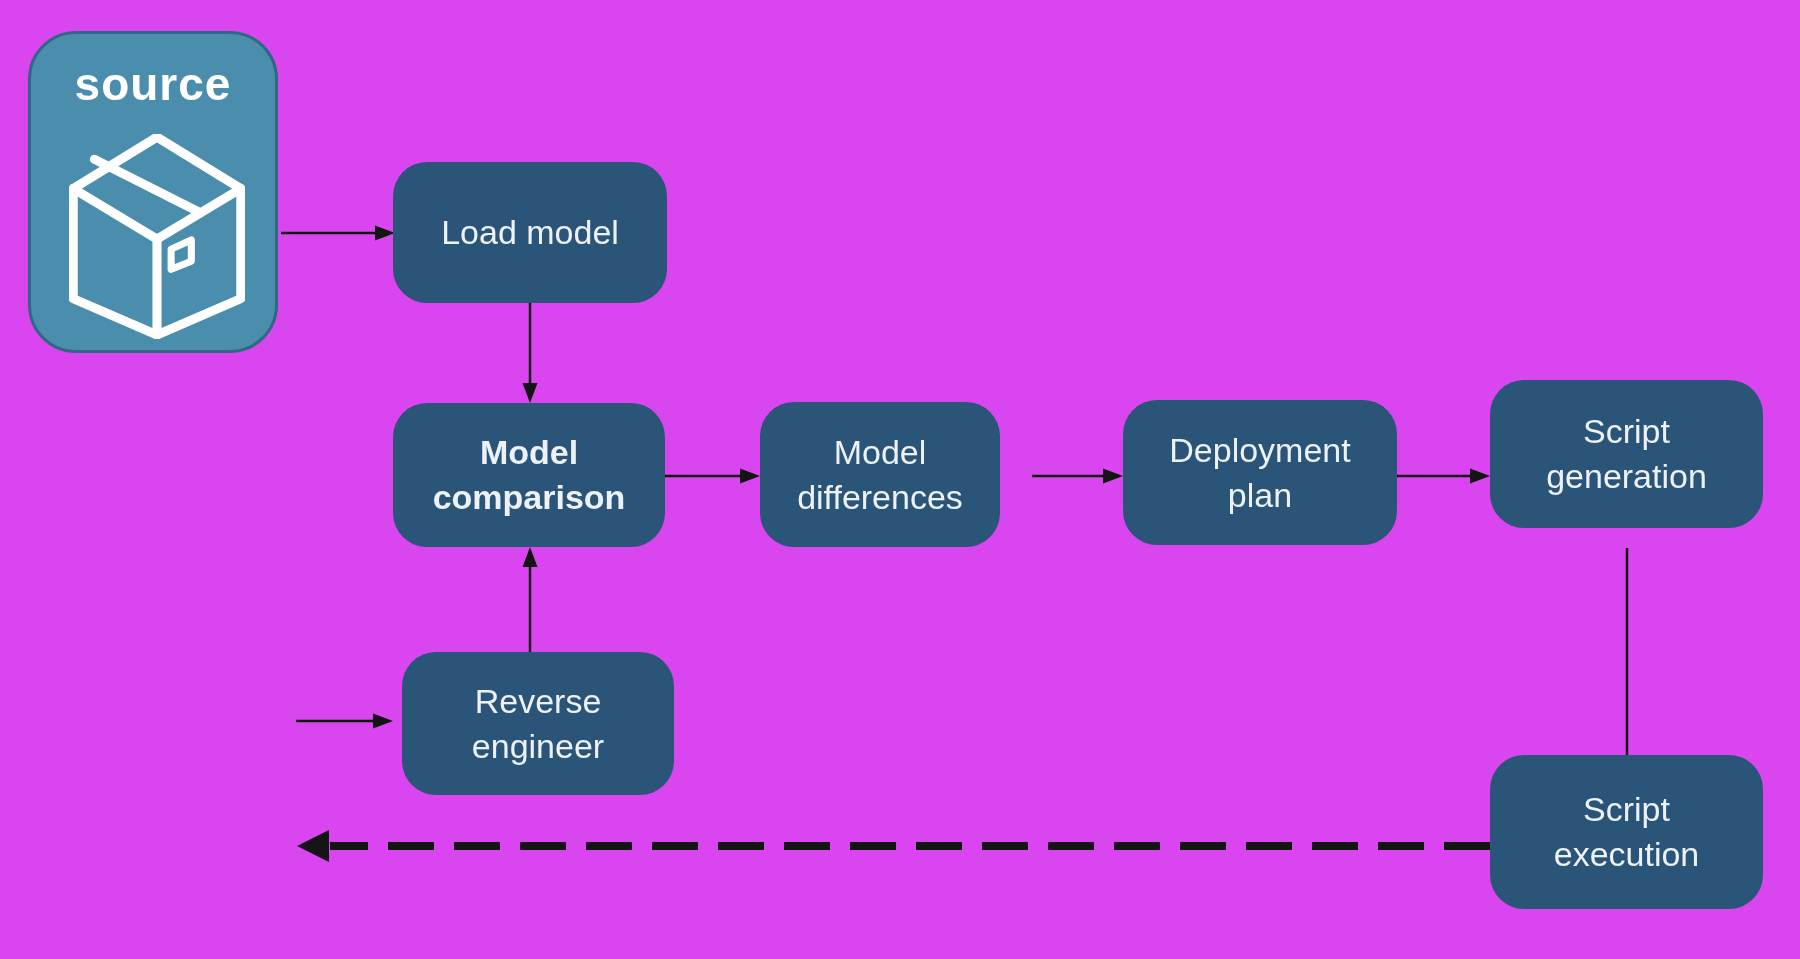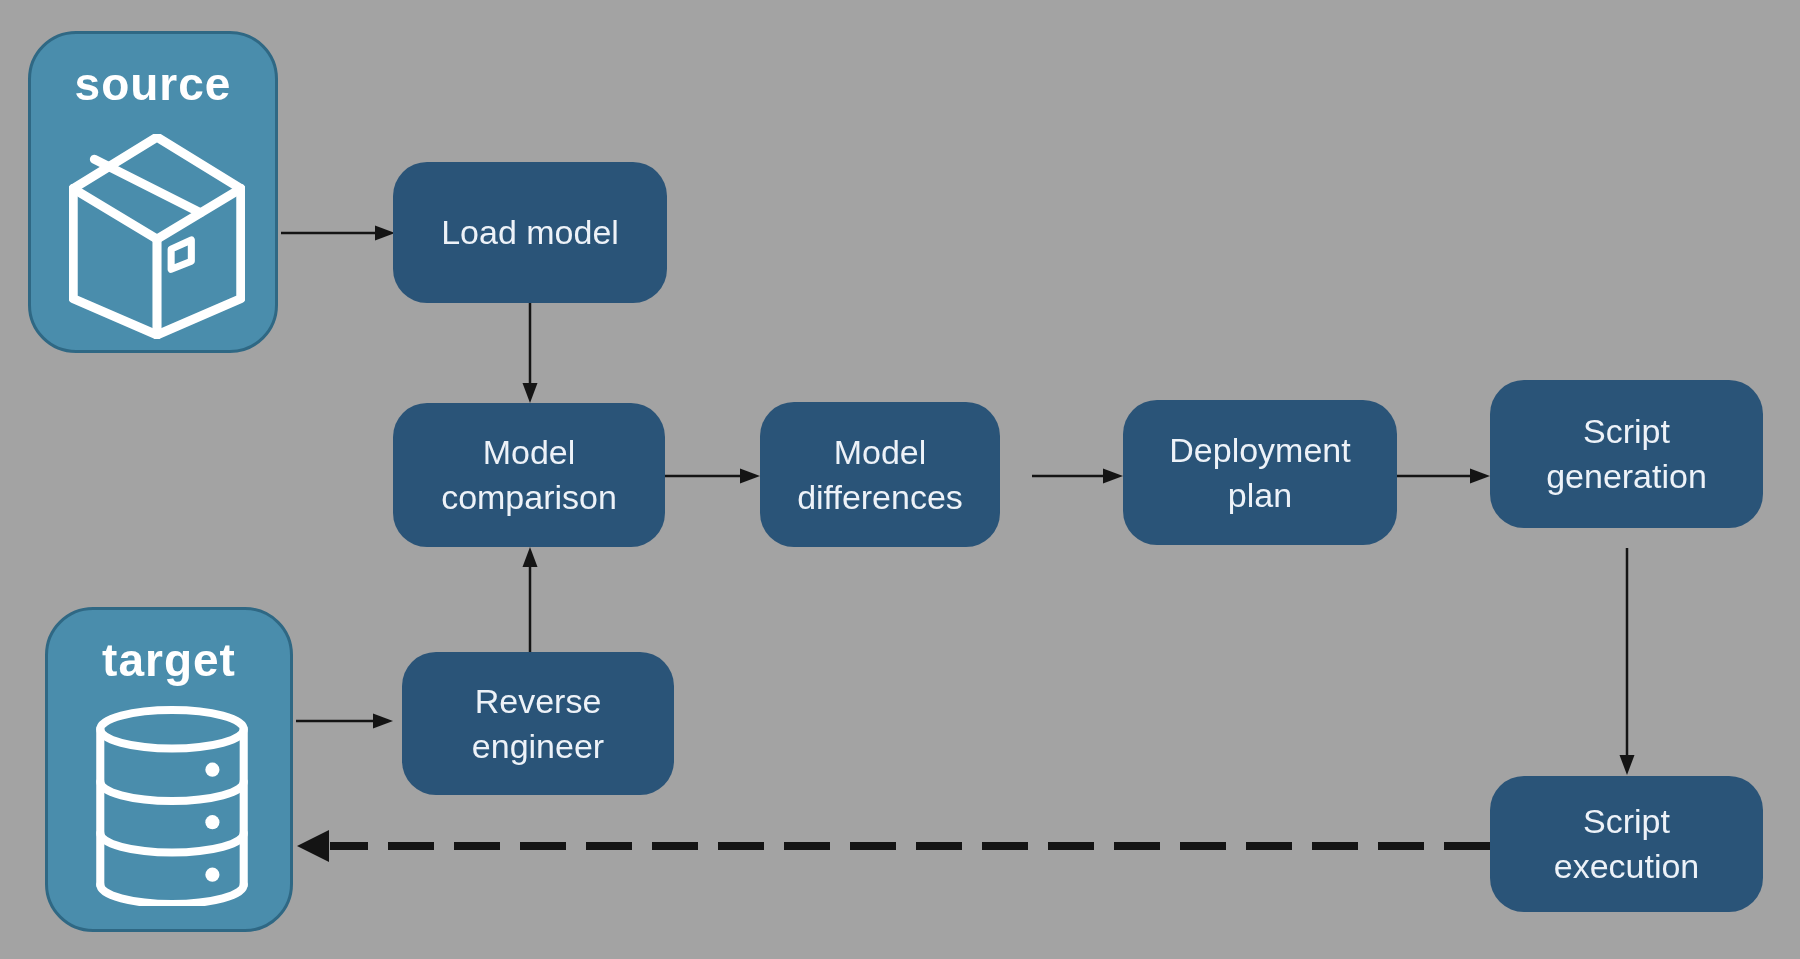--- a/index.html
+++ b/index.html
@@ -1,20 +1,20 @@
 <!DOCTYPE html>
 <html><head>
 <meta charset="utf-8">
 <style>
   html, body { margin: 0; padding: 0; background: #ffffff; }
   .canvas {
     position: relative;
     width: 1800px;
     height: 959px;
-    background: #a3a3a3;
+    background: #d946ef;
     overflow: hidden;
     font-family: "Liberation Sans", sans-serif;
   }
   .arrows-layer {
     position: absolute;
     left: 0; top: 0;
     width: 1800px; height: 959px;
   }
   
   .container-box {
@@ -50,26 +50,26 @@
     font-size: 34px;
     line-height: 45px;
     display: flex;
     align-items: center;
     justify-content: center;
     text-align: center;
     box-sizing: border-box;
     padding: 12px 36px;
   }
   #node-load-model        { left: 393px;  top: 162px; width: 274px; height: 141px; }
-  #node-model-comparison  { left: 393px;  top: 403px; width: 272px; height: 144px; }
+  #node-model-comparison  { left: 393px;  top: 403px; width: 272px; height: 144px; font-weight: bold; }
   #node-model-differences { left: 760px;  top: 402px; width: 240px; height: 145px; }
   #node-deployment-plan   { left: 1123px; top: 400px; width: 274px; height: 145px; }
   #node-script-generation { left: 1490px; top: 380px; width: 273px; height: 148px; }
   #node-reverse-engineer  { left: 402px;  top: 652px; width: 272px; height: 143px; }
-  #node-script-execution  { left: 1490px; top: 776px; width: 273px; height: 136px; }
+  #node-script-execution  { left: 1490px; top: 755px; width: 273px; height: 154px; }
 
   .icon-stroke { fill: none; stroke: #ffffff; stroke-linejoin: round; stroke-linecap: round; }
 </style>
 </head>
 <body>
 
 <div class="canvas">
 
   <svg class="arrows-layer" viewBox="0 0 1800 959" xmlns="http://www.w3.org/2000/svg">
 
@@ -125,38 +125,20 @@
       <g class="icon-stroke" stroke-width="9">
         <path d="M87,3 L170,54 L170,163 L87,199 L4,163 L4,54 Z"></path>
         <path d="M4,54 L87,104 L170,54"></path>
         <path d="M87,104 L87,199"></path>
         <path d="M25,25 L130,78"></path>
         <path d="M101,114 L121,105 L121,126 L101,134 Z" stroke-width="7"></path>
       </g>
     </svg>
   </div>
 
-  <div class="container-box" id="container-target">
-    <div class="container-label">target</div>
-    <svg class="container-icon" viewBox="0 0 150 198" xmlns="http://www.w3.org/2000/svg">
-      <g class="icon-stroke" stroke-width="8">
-        <ellipse cx="75" cy="23" rx="71" ry="19"></ellipse>
-        <path d="M4,23 L4,177"></path>
-        <path d="M146,23 L146,177"></path>
-        <path d="M4,177 A71,19 0 0 0 146,177"></path>
-        <path d="M4,75 A71,19 0 0 0 146,75"></path>
-        <path d="M4,126 A71,19 0 0 0 146,126"></path>
-      </g>
-      <g fill="#ffffff" stroke="none">
-        <circle cx="115" cy="63" r="7"></circle>
-        <circle cx="115" cy="115" r="7"></circle>
-        <circle cx="115" cy="167" r="7"></circle>
-      </g>
-    </svg>
-  </div>
 
   <div class="node" id="node-load-model">Load model</div>
   <div class="node" id="node-model-comparison">Model comparison</div>
   <div class="node" id="node-model-differences">Model differences</div>
   <div class="node" id="node-deployment-plan">Deployment plan</div>
   <div class="node" id="node-script-generation">Script generation</div>
   <div class="node" id="node-reverse-engineer">Reverse engineer</div>
   <div class="node" id="node-script-execution">Script execution</div>
 
 </div>

